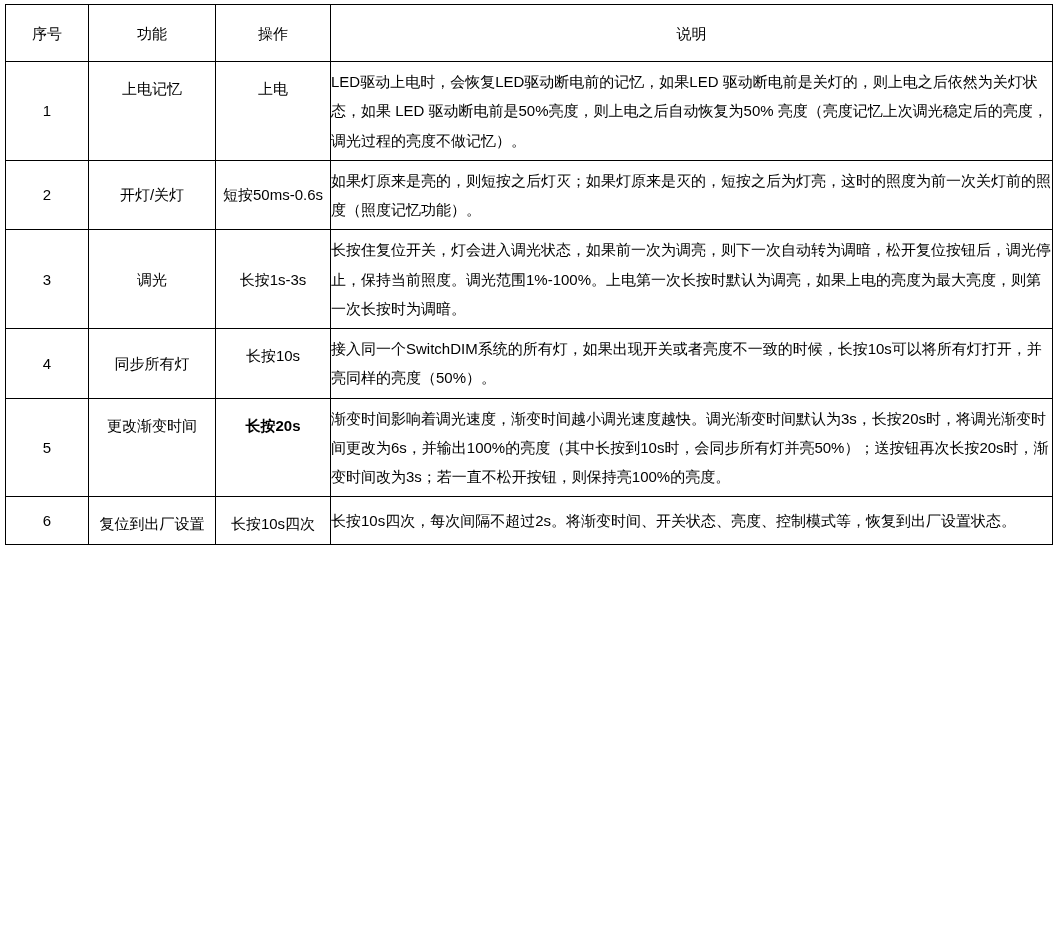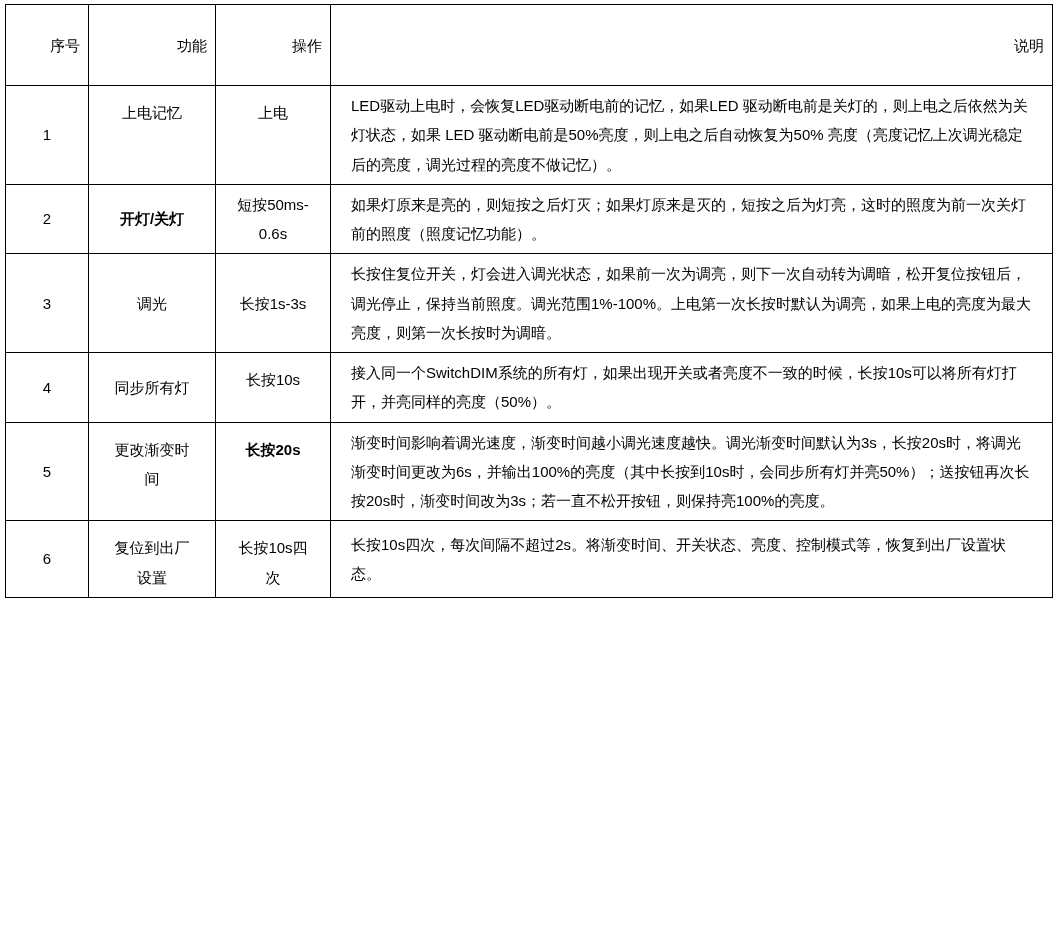--- a/index.html
+++ b/index.html
@@ -18,45 +18,45 @@
     width: 1048px;
     margin: 4px 0 0 5px;
     table-layout: fixed;
   }
   .doc-table td, .doc-table th {
     border: 1px solid #000000;
     vertical-align: middle;
     font-weight: normal;
     font-size: 15px;
     line-height: 1.95;
-    padding: 5px 20px;
+    padding: 5px 0;
   }
   .col-seq   { width: 66px; }
   .col-func  { width: 110px; margin-left: 16px; }
   .col-op    { width: 98px; }
   .col-desc  { width: auto; }
 
   .doc-table thead td {
-    text-align: right;
+    text-align: center;
     height: 40px;
-    padding: 20px 8px;
+    padding: 8px 8px;
     line-height: 1.4;
   }
   .cell-desc {
     text-align: left;
     padding: 10px 12px 10px 10px;
     line-height: 2.1;
   }
   .cell-seq {
     text-align: center;
     vertical-align: top;
     padding-top: 12px;
   }
   .row-1 .cell-func, .row-1 .cell-op { vertical-align: top; padding-top: 12px; }
-  .row-2 .cell-func { vertical-align: middle; font-weight: bold; }
+  .row-2 .cell-func { vertical-align: middle; }
   .row-2 .cell-op   { vertical-align: middle; }
   .row-3 .cell-func { vertical-align: middle; }
   .row-3 .cell-op   { vertical-align: middle; }
   .row-4 .cell-func { vertical-align: middle; }
   .row-4 .cell-op   { vertical-align: top; padding-top: 12px; }
   .row-5 .cell-func { vertical-align: top; padding-top: 12px; margin-top: 12px; }
   .row-5 .cell-op   { vertical-align: top; padding-top: 12px; font-weight: bold; }
   .row-6 .cell-func { vertical-align: top; padding-top: 12px; }
   .row-6 .cell-op   { vertical-align: top; padding-top: 12px; }
   .cell-func, .cell-op {

